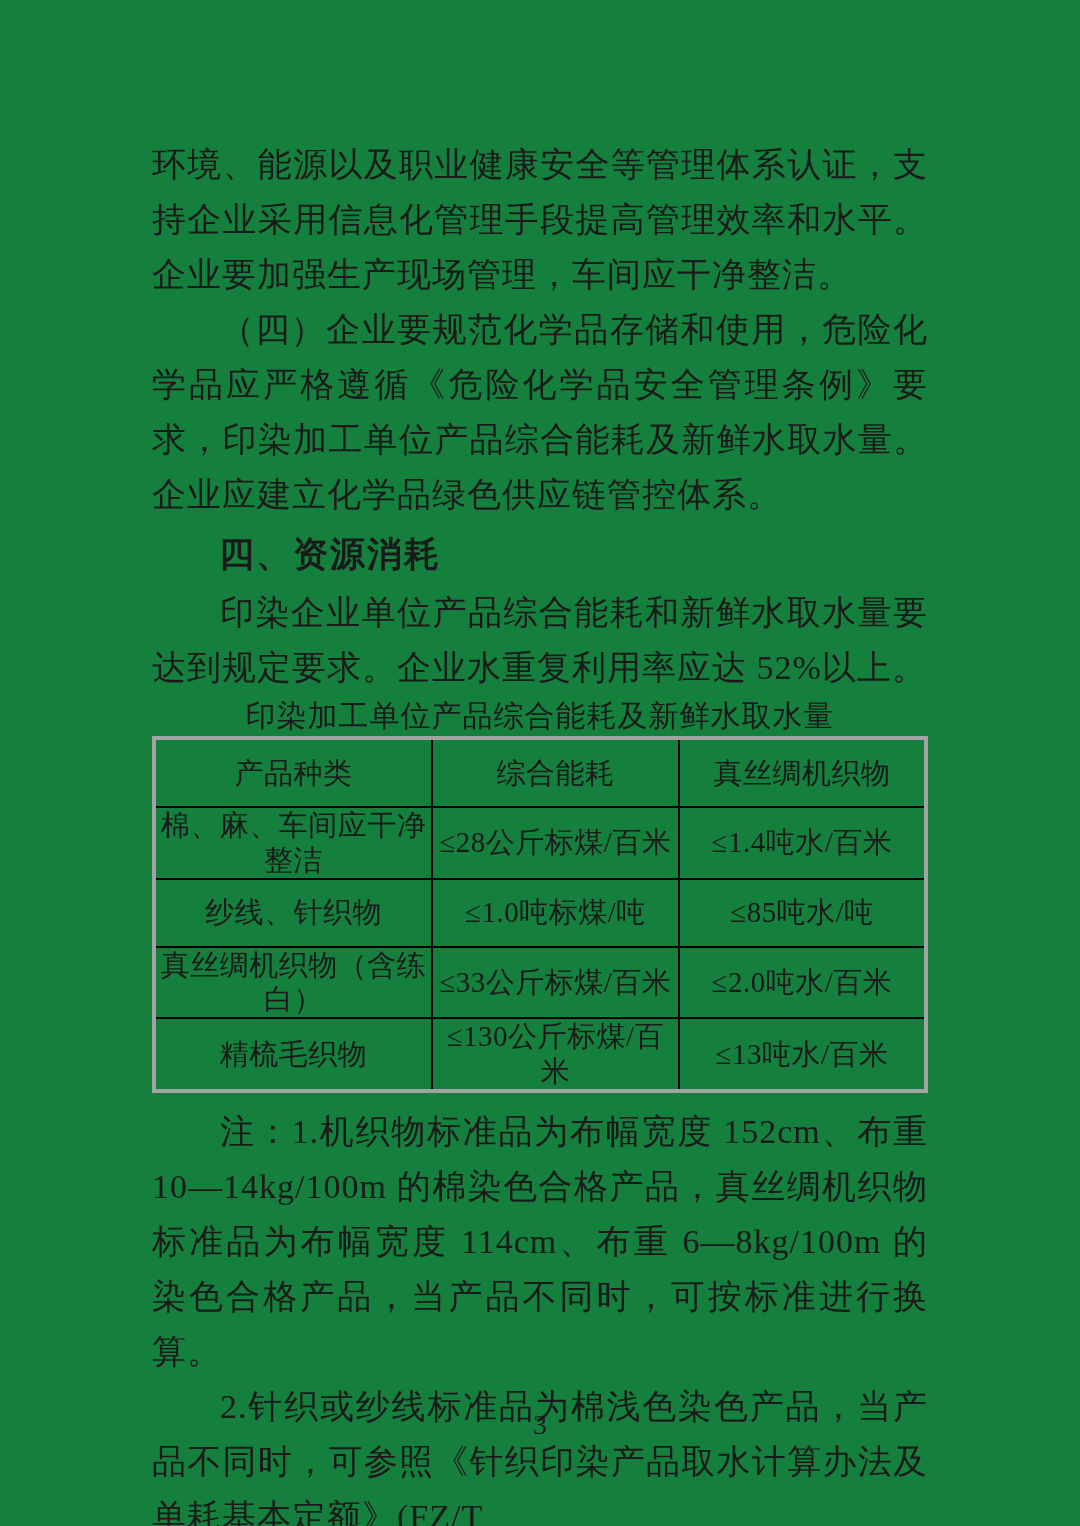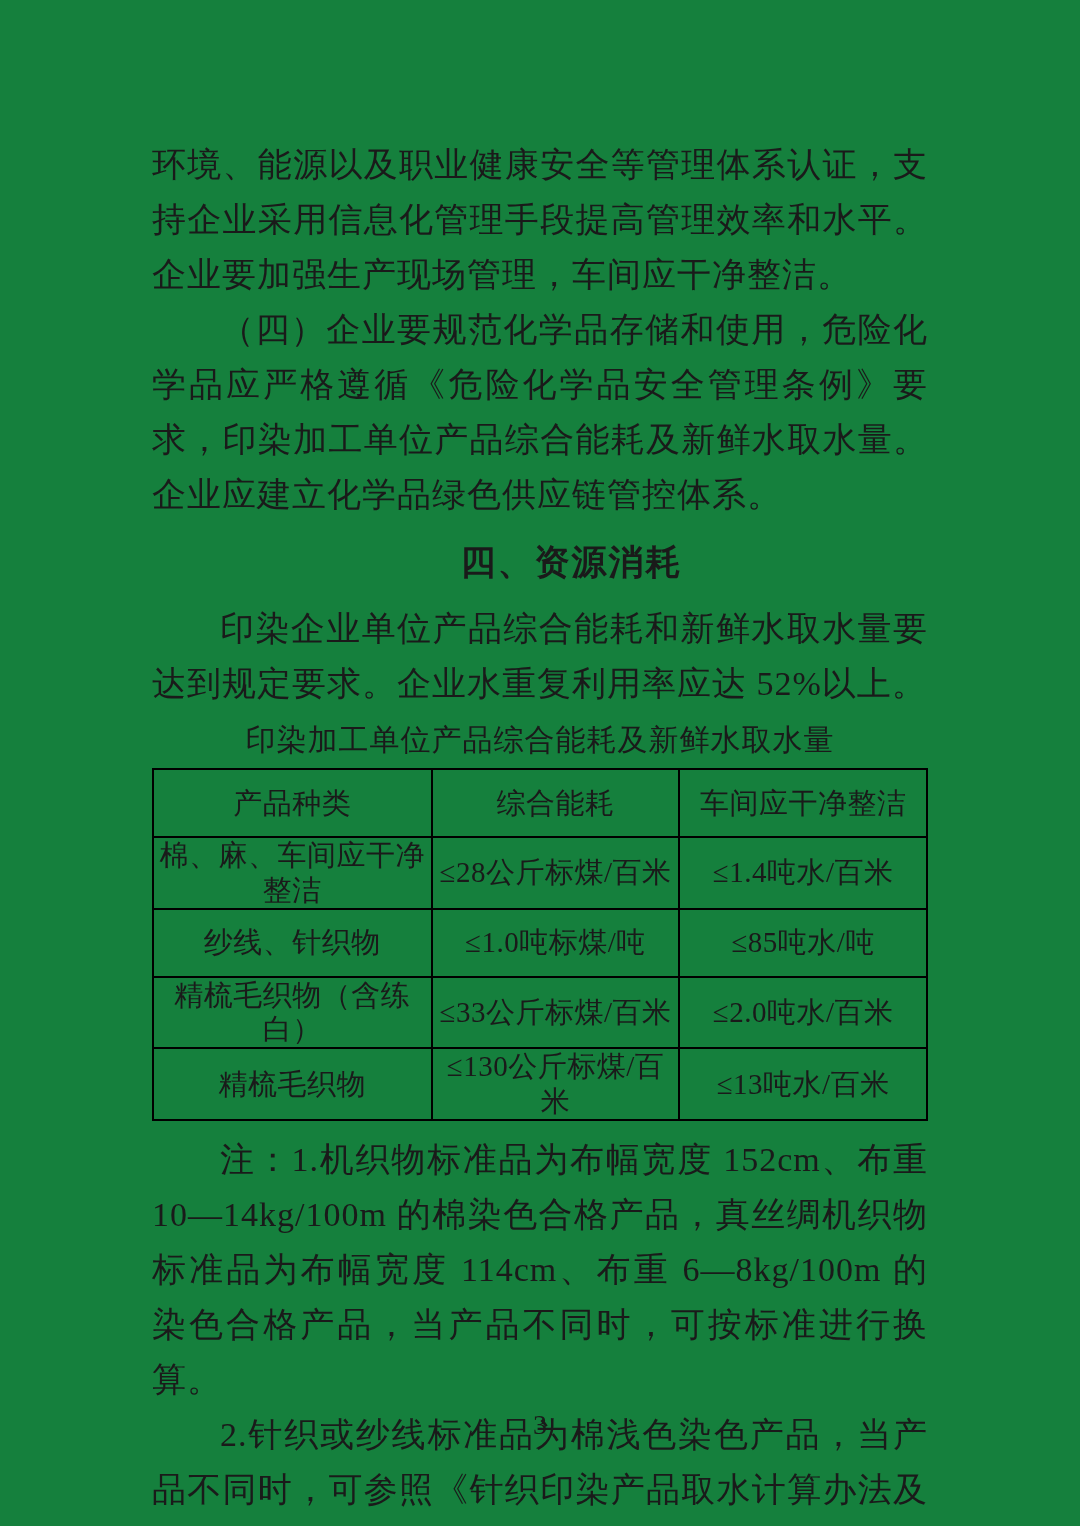--- a/index.html
+++ b/index.html
@@ -22,41 +22,40 @@
   p.body {
     margin: 0;
     font-size: 34px;
     line-height: 55px;
     text-align: justify;
     text-justify: inter-character;
     letter-spacing: 1px;
   }
   .indent2 { text-indent: 2em; }
   .section-heading {
-    margin: 12px;
+    margin: 4px;
     font-family: "Liberation Sans", "DejaVu Sans", sans-serif;
     font-weight: 700;
     font-size: 35px;
     line-height: 55px;
     text-indent: 1.8em;
     letter-spacing: 2px;
-    text-align: center;
   }
   .table-caption {
-    margin: 8px;
+    margin: 0;
     font-size: 30px;
     line-height: 41px;
     text-align: center;
     letter-spacing: 1px;
   }
   table.spec {
     width: 100%;
     border-collapse: collapse;
     table-layout: fixed;
-    border: 2px solid #a3a3a3;
+    border: 4px solid #a3a3a3;
   }
   table.spec th, table.spec td {
     border: 2px solid #000000;
     height: 66px;
     padding: 0 4px;
     text-align: center;
     vertical-align: middle;
     font-weight: 400;
     font-size: 29px;
     line-height: 1.2;
@@ -95,36 +94,36 @@
     <table class="spec">
       <colgroup>
         <col class="c1">
           <col class="c2">
           <col class="c3">
       </colgroup>
       <thead>
         <tr>
           <th>产品种类</th>
           <th>综合能耗</th>
-          <th>车间应干净整洁</th>
+          <th>真丝绸机织物</th>
         </tr>
       </thead>
       <tbody>
         <tr>
           <td>棉、麻、车间应干净整洁</td>
           <td>≤28公斤标煤/百米</td>
           <td>≤1.4吨水/百米</td>
         </tr>
         <tr>
           <td>纱线、针织物</td>
           <td>≤1.0吨标煤/吨</td>
           <td>≤85吨水/吨</td>
         </tr>
         <tr>
-          <td>精梳毛织物（含练白）</td>
+          <td>真丝绸机织物（含练白）</td>
           <td>≤33公斤标煤/百米</td>
           <td>≤2.0吨水/百米</td>
         </tr>
         <tr>
           <td>精梳毛织物</td>
           <td>≤130公斤标煤/百米</td>
           <td>≤13吨水/百米</td>
         </tr>
       </tbody>
     </table>

